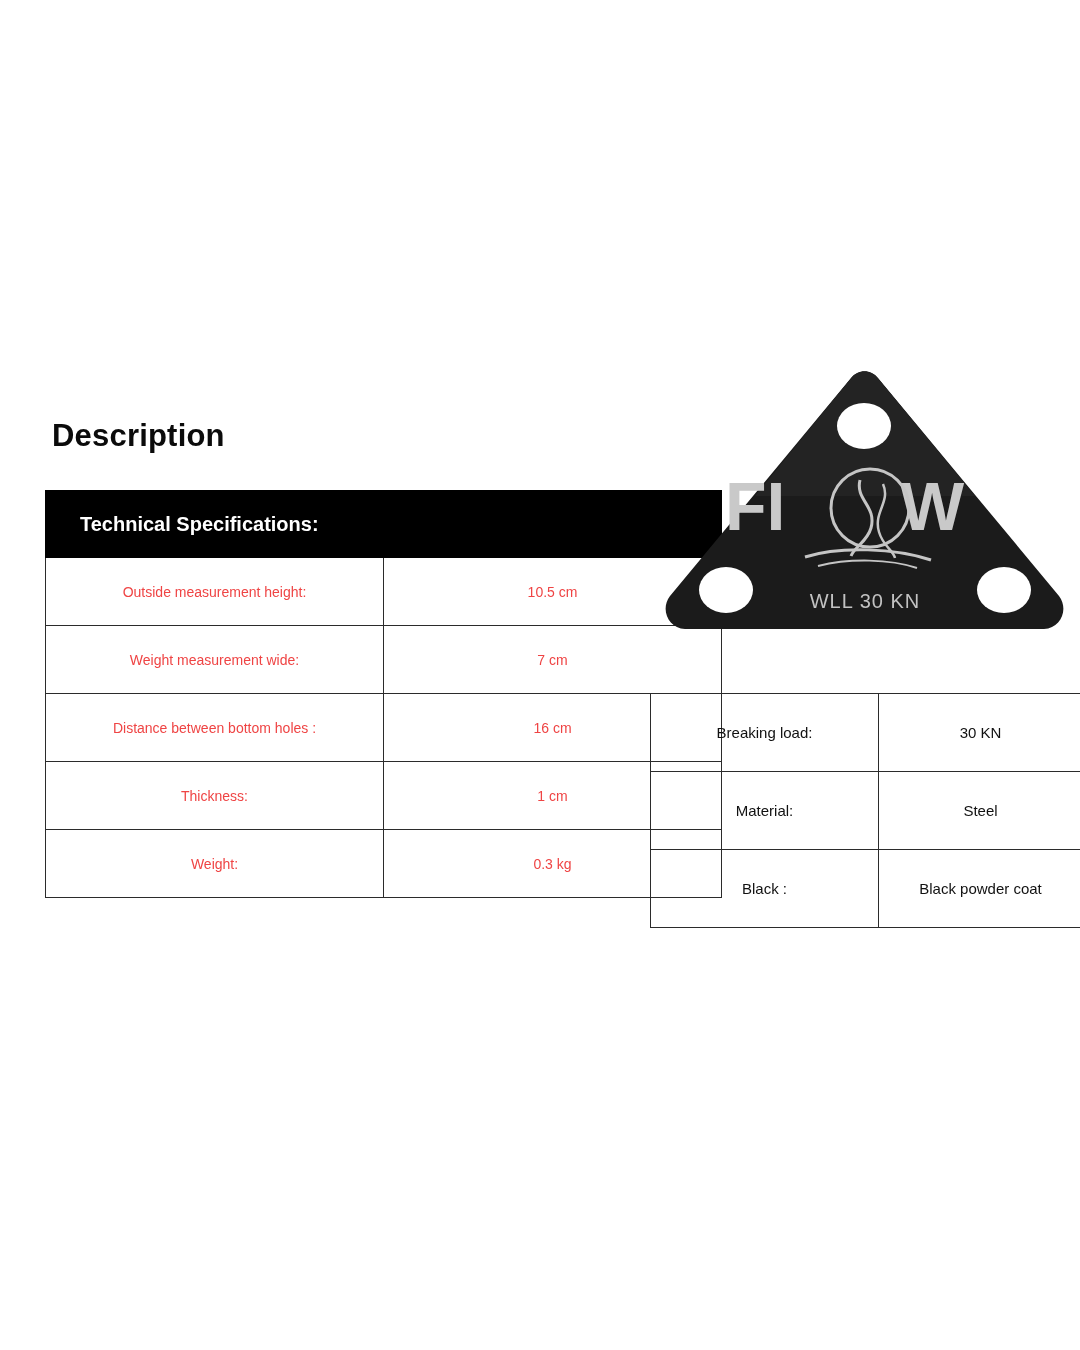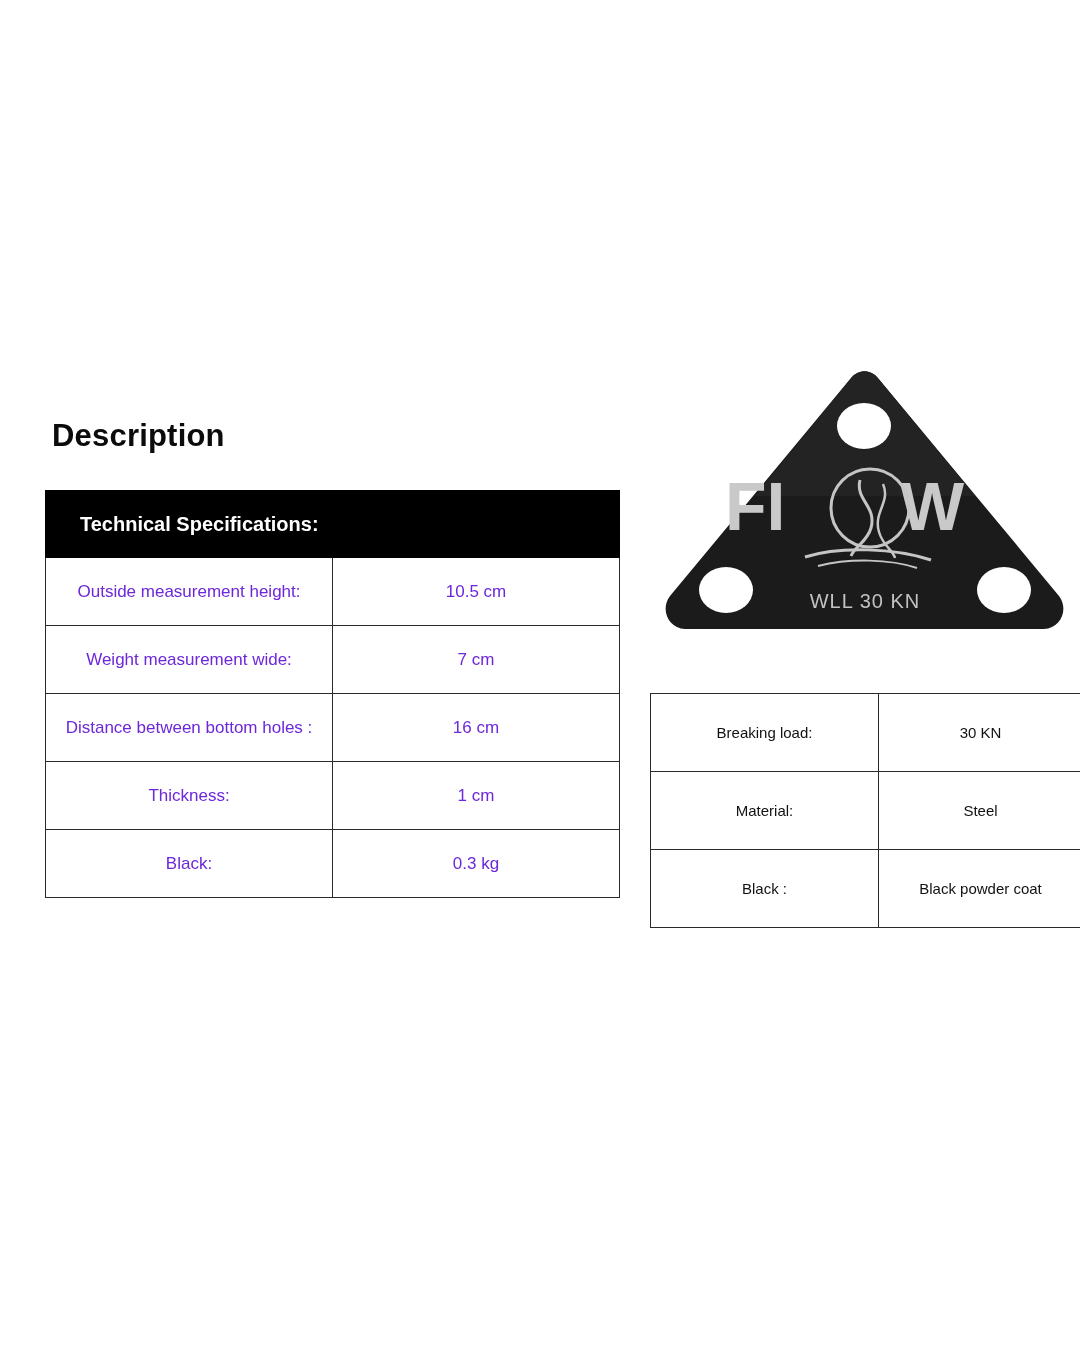--- a/index.html
+++ b/index.html
@@ -26,32 +26,32 @@
     font-size: 31px;
     letter-spacing: 0.2px;
     color: #0b0b0b;
   }
 
   
   #spec-table {
     position: absolute;
     left: 45px;
     top: 490px;
-    width: 575px;
+    width: 677px;
     border-collapse: collapse;
     table-layout: fixed;
   }
   #spec-table td {
     border: 1px solid #2b2b2b;
-    font-size: 17px;
+    font-size: 14px;
     text-align: center;
     vertical-align: middle;
     padding: 0;
     height: 67px;
-    color: #6d28d9;
+    color: #ef4444;
   }
   #spec-table tr.header-row td {
     background: #000000;
     color: #ffffff;
     border: 1px solid #000000;
     text-align: left;
     padding-left: 34px;
     font-size: 20px;
     font-weight: bold;
     height: 66px;
@@ -130,21 +130,21 @@
     </tr>
     <tr>
       <td class="label-cell">Distance between bottom holes :</td>
       <td class="value-cell">16 cm</td>
     </tr>
     <tr>
       <td class="label-cell">Thickness:</td>
       <td class="value-cell">1 cm</td>
     </tr>
     <tr>
-      <td class="label-cell">Black:</td>
+      <td class="label-cell">Weight:</td>
       <td class="value-cell">0.3 kg</td>
     </tr>
   </tbody>
 </table>
 
 <div id="product-image">
   <svg width="420" height="330" viewBox="0 0 420 330" xmlns="http://www.w3.org/2000/svg">
     <defs>
       <clipPath id="plate-clip">
         <path d="M 196 18

